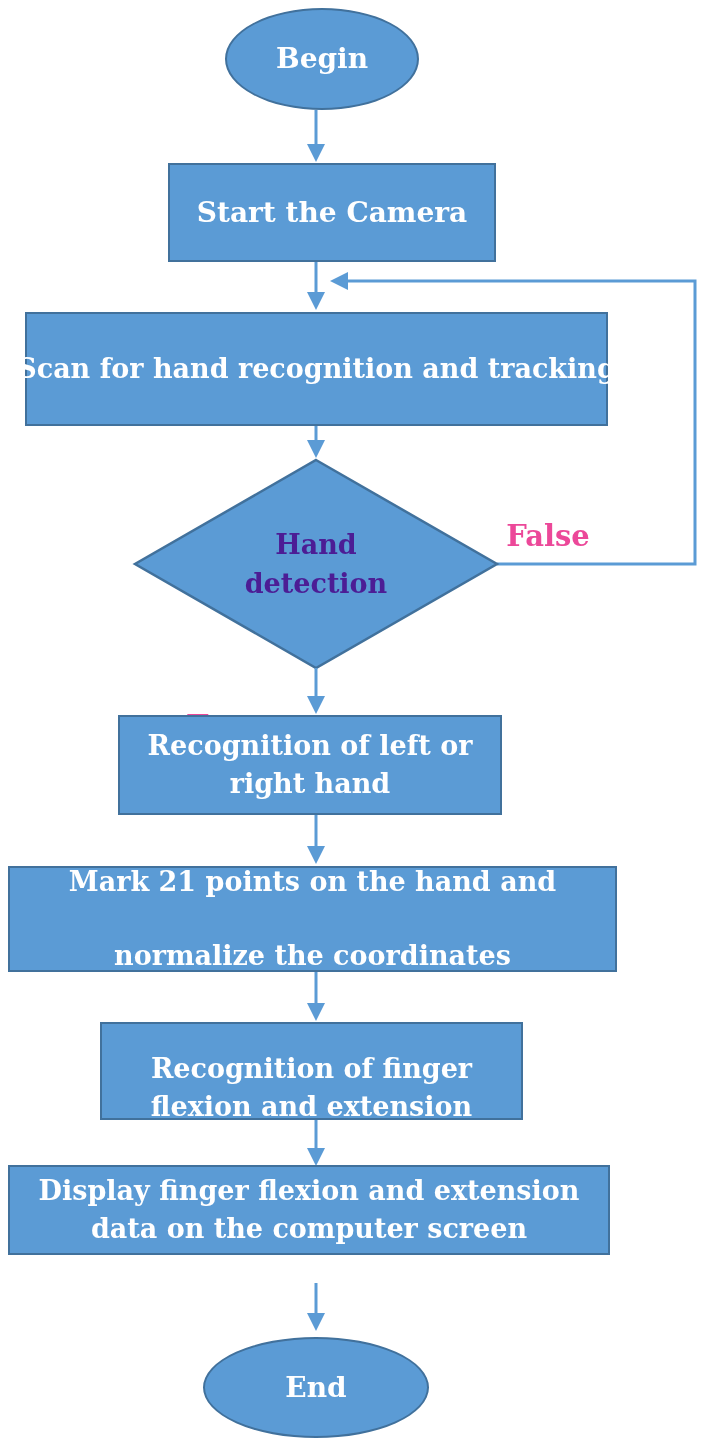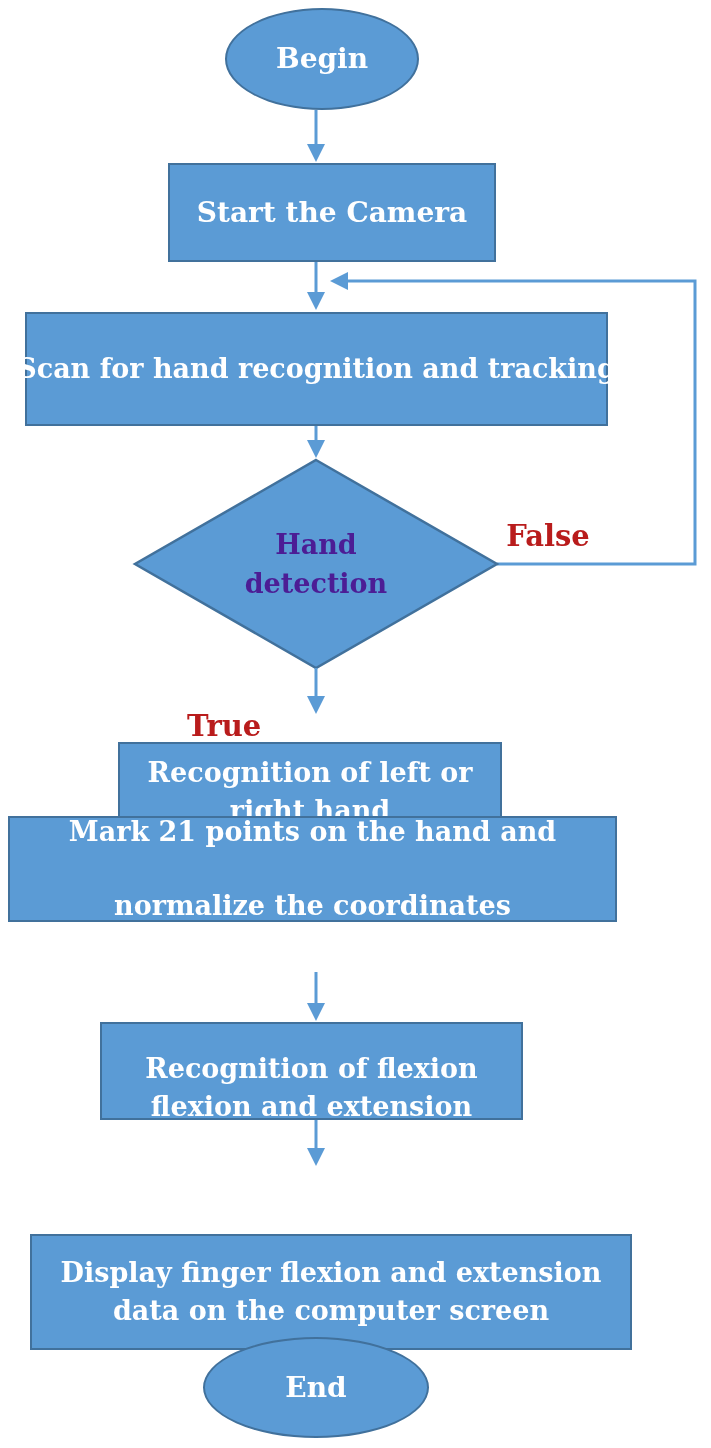--- a/index.html
+++ b/index.html
@@ -22,36 +22,36 @@
     display:flex;flex-direction:column;align-items:center;justify-content:center;
     color:#ffffff;font-weight:700;text-align:center;
     line-height:1.42;
   }
   .terminator{border-radius:50%;font-size:28px;border-width:2.5px;}
   .process{font-size:27px;}
   .node span{display:block;white-space:nowrap;}
   #node-begin{left:225px;top:8px;width:194px;height:102px;}
   #node-start{left:168px;top:163px;width:328px;height:99px;font-size:28px;}
   #node-scan{left:25px;top:312px;width:583px;height:114px;}
-  #node-recog-hand{left:118px;top:742px;width:384px;height:100px;}
-  #node-mark{left:8px;top:816px;width:609px;height:106px;gap:36px;}
+  #node-recog-hand{left:118px;top:715px;width:384px;height:100px;}
+  #node-mark{left:8px;top:866px;width:609px;height:106px;gap:36px;}
   #node-recog-finger{
     left:100px;top:1022px;width:423px;height:98px;
     justify-content:flex-start;padding-top:26px;overflow:hidden;
   }
-  #node-display{left:8px;top:1234px;width:602px;height:116px;margin-left:22px;}
+  #node-display{left:8px;top:1165px;width:602px;height:90px;}
   #node-end{left:203px;top:1337px;width:226px;height:101px;}
   .diamond-label{
     position:absolute;left:135px;top:514px;width:362px;height:100px;
     display:flex;flex-direction:column;align-items:center;justify-content:center;
     color:#4c1d95;font-weight:700;font-size:27px;line-height:1.45;text-align:center;
   }
   .edge-label{
     position:absolute;
-    color:#b91c1c;font-weight:700;font-size:29px;line-height:1;
+    color:#ec4899;font-weight:700;font-size:29px;line-height:1;
     font-family:"DejaVu Serif","Liberation Serif",serif;
   }
   #label-true{left:187px;top:670px;width:72px;margin-top:42px;}
   #label-false{left:500px;top:522px;width:96px;text-align:center;}
 </style>
 </head>
 <body>
 
 <div id="stage">
 
@@ -129,21 +129,21 @@
     <span>Recognition of left or</span>
     <span>right hand</span>
   </div>
 
   <div id="node-mark" class="node process">
     <span>Mark 21 points on the hand and</span>
     <span>normalize the coordinates</span>
   </div>
 
   <div id="node-recog-finger" class="node process">
-    <span>Recognition of flexion</span>
+    <span>Recognition of finger</span>
     <span>flexion and extension</span>
   </div>
 
   <div id="node-display" class="node process">
     <span>Display finger flexion and extension</span>
     <span>data on the computer screen</span>
   </div>
 
   <div id="node-end" class="node terminator">
     <span>End</span>

